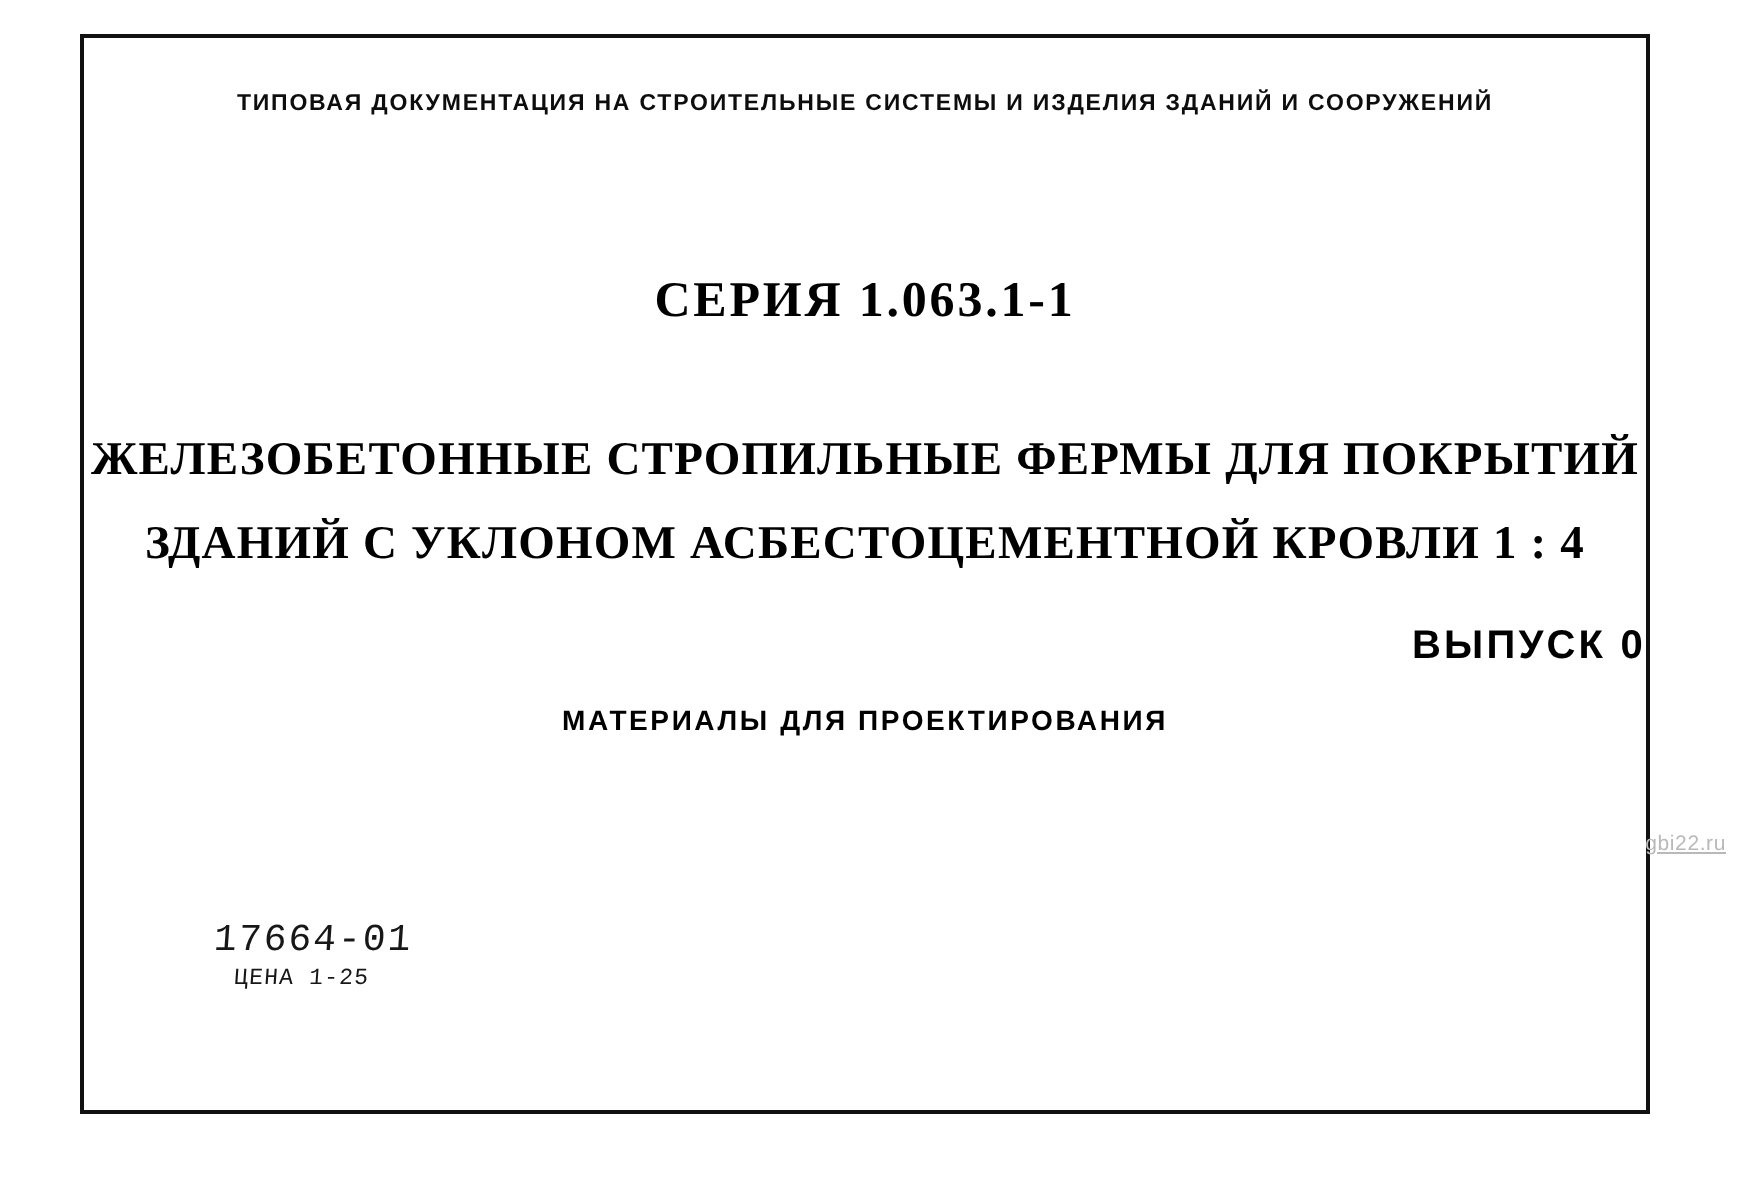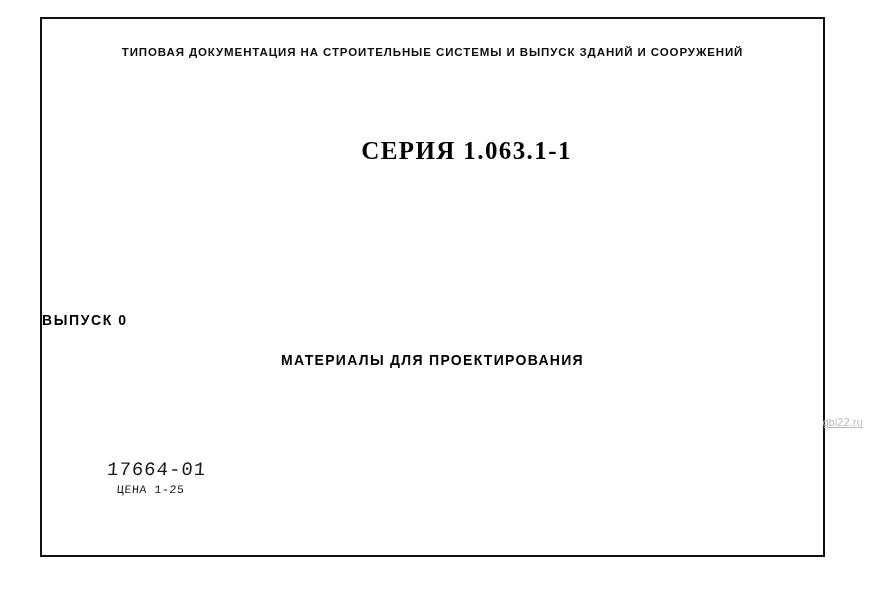--- a/index.html
+++ b/index.html
@@ -58,21 +58,20 @@
   .series {
     position: absolute;
     top: 118px;
     left: 0;
     width: 100%;
     text-align: center;
     font-size: 25px;
     font-weight: bold;
     letter-spacing: 1.4px;
     font-family: "Liberation Serif", serif;
-    padding-left: 34px;
   }
 
   .title-block {
     position: absolute;
     top: 190px;
     left: 0;
     width: 100%;
     text-align: center;
   }
   .title-line {
@@ -82,22 +81,22 @@
     letter-spacing: 0.6px;
     line-height: 42px;
     white-space: nowrap;
   }
 
   .issue {
     position: absolute;
     top: 293px;
     left: 0;
     width: 100%;
-    text-align: left;
-    font-size: 14px;
+    text-align: right;
+    font-size: 20px;
     font-weight: bold;
     letter-spacing: 1.6px;
   }
 
   .subtitle {
     position: absolute;
     top: 333px;
     left: 0;
     width: 100%;
     text-align: center;
@@ -140,24 +139,28 @@
   }
 </style>
 </head>
 <body>
 
 <div class="page">
 
   <div class="doc-frame">
     <div class="doc-inner">
 
-      <div class="top-line">ТИПОВАЯ ДОКУМЕНТАЦИЯ НА СТРОИТЕЛЬНЫЕ  СИСТЕМЫ И ВЫПУСК ЗДАНИЙ И СООРУЖЕНИЙ</div>
+      <div class="top-line">ТИПОВАЯ ДОКУМЕНТАЦИЯ НА СТРОИТЕЛЬНЫЕ  СИСТЕМЫ И ИЗДЕЛИЯ ЗДАНИЙ И СООРУЖЕНИЙ</div>
 
       <div class="series">СЕРИЯ 1.063.1-1</div>
 
+      <div class="title-block">
+        <div class="title-line">ЖЕЛЕЗОБЕТОННЫЕ  СТРОПИЛЬНЫЕ ФЕРМЫ  ДЛЯ ПОКРЫТИЙ</div>
+        <div class="title-line">ЗДАНИЙ С УКЛОНОМ  АСБЕСТОЦЕМЕНТНОЙ  КРОВЛИ 1 : 4</div>
+      </div>
 
       <div class="issue">ВЫПУСК  0</div>
 
       <div class="subtitle">МАТЕРИАЛЫ ДЛЯ ПРОЕКТИРОВАНИЯ</div>
 
       <div class="stamp">
         <div class="stamp-code">17664-01</div>
         <div class="stamp-price">ЦЕНА 1-25</div>
       </div>
 

